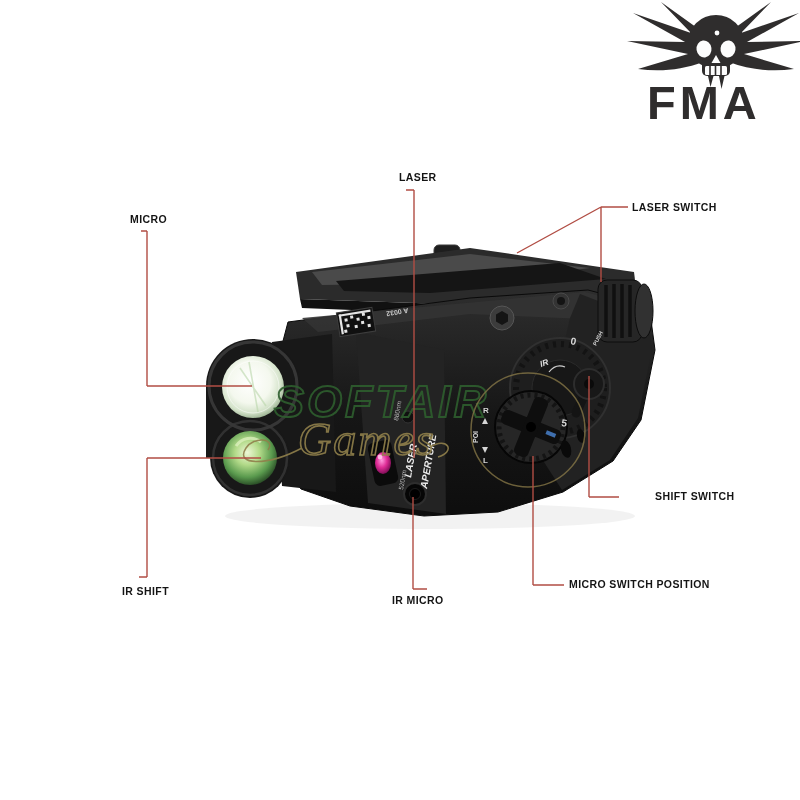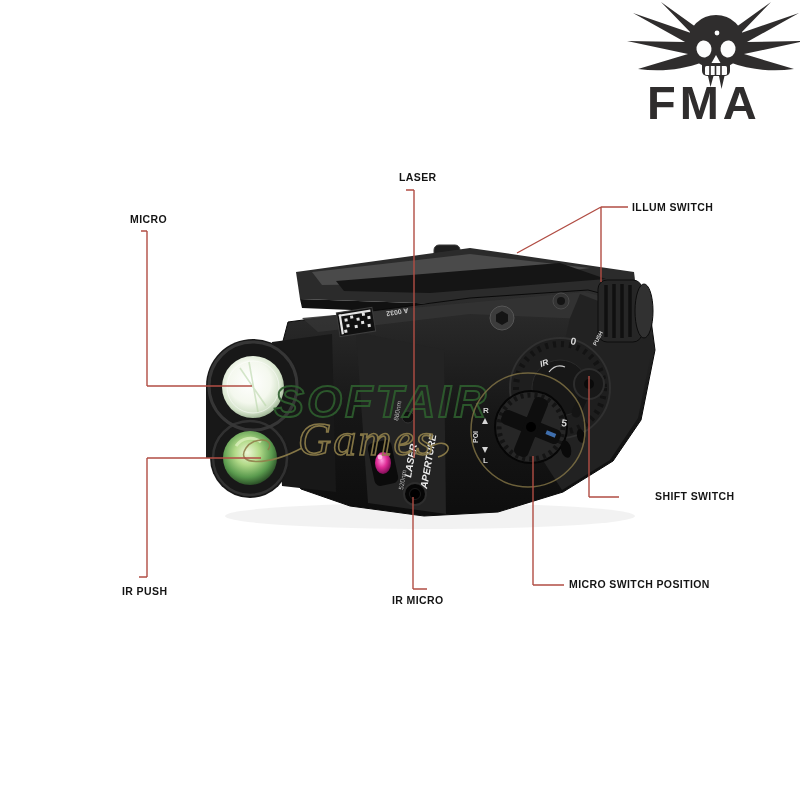--- a/index.html
+++ b/index.html
@@ -205,20 +205,20 @@
       <circle cx="717" cy="33" r="2.4" fill="#fdfdfd"></circle>
       <rect x="705" y="66" width="22" height="9" rx="1.5" fill="#fdfdfd"></rect>
       <path d="M710,66 v9 M715.5,66 v9 M721,66 v9" stroke="#232020" stroke-width="1.6"></path>
       <path d="M708,76 l2.5,11 3,-11 Z M719,76 l2.5,13 3,-13 Z"></path>
     </g>
     <text x="647" y="119" font-family="Liberation Sans, sans-serif" font-size="47" font-weight="700" letter-spacing="4">FMA</text>
   </g>
 </svg>
 
 <div class="callout" style="left:399px;top:172px">LASER</div>
-<div class="callout" style="left:632px;top:202px">ILLUM SWITCH</div>
+<div class="callout" style="left:632px;top:202px">LASER SWITCH</div>
 <div class="callout" style="left:130px;top:214px">MICRO</div>
 <div class="callout" style="left:655px;top:491px">SHIFT SWITCH</div>
 <div class="callout" style="left:569px;top:579px">MICRO SWITCH POSITION</div>
 <div class="callout" style="left:392px;top:595px">IR MICRO</div>
-<div class="callout" style="left:122px;top:586px">IR PUSH</div>
+<div class="callout" style="left:122px;top:586px">IR SHIFT</div>
 
 </div>
 
 </body></html>

